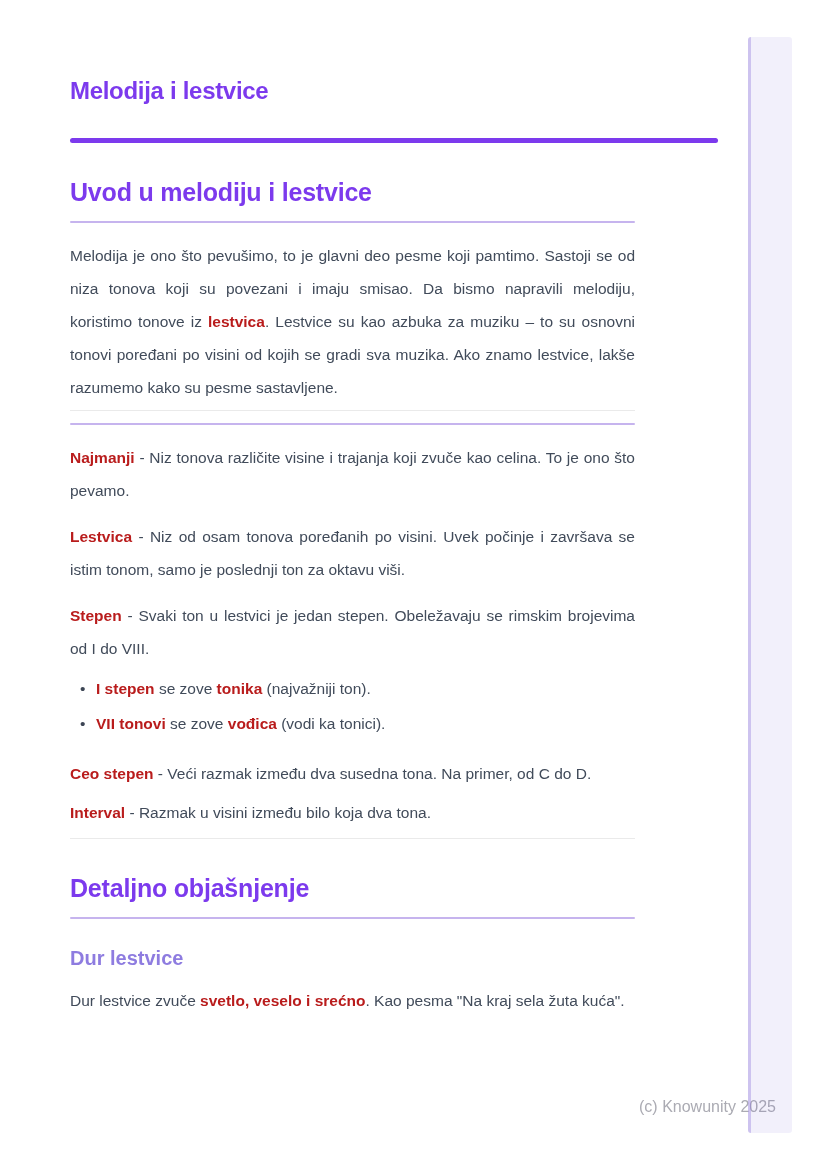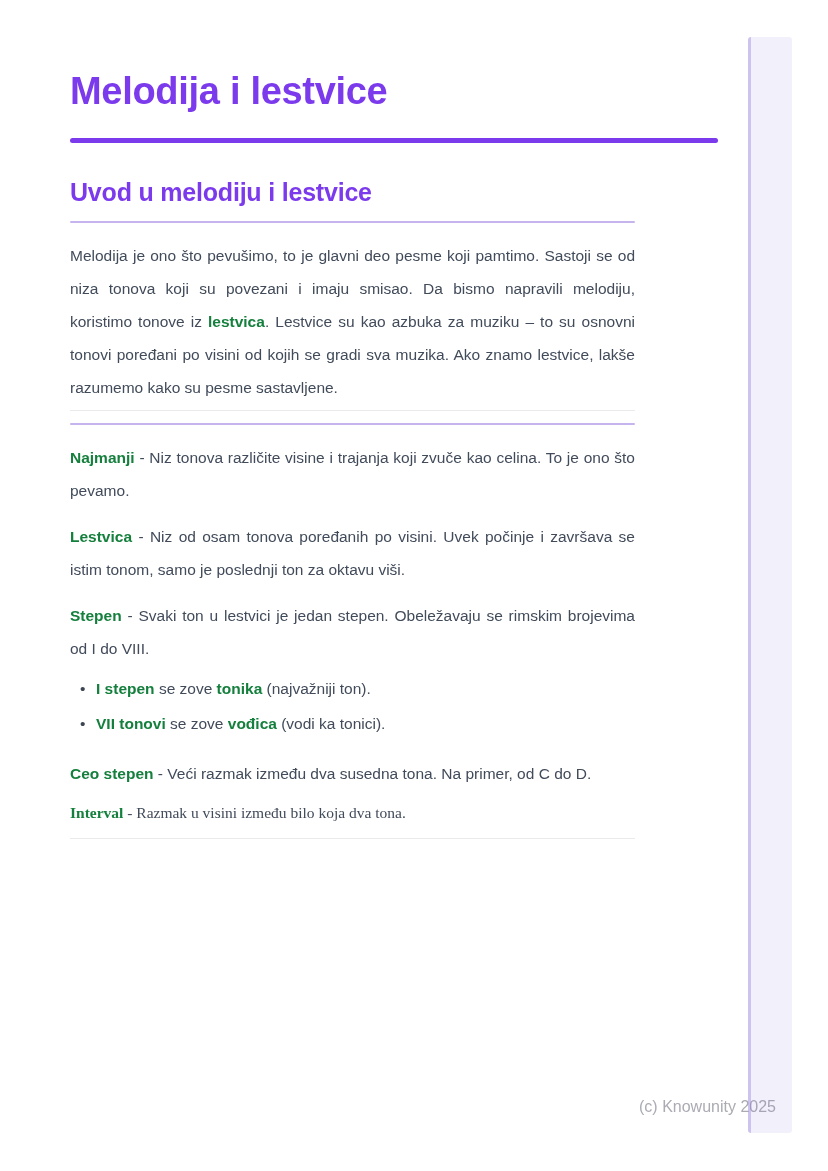--- a/index.html
+++ b/index.html
@@ -11,21 +11,21 @@
     font-family: "Liberation Sans", sans-serif;
     -webkit-font-smoothing: antialiased;
   }
   .page {
     position: absolute;
     left: 70px; top: 0;
     width: 648px;
   }
   h1 {
     margin: 70px 0 0 0;
-    font-size: 38px;
+    font-size: 24px;
     line-height: 42px;
     font-weight: 700;
     letter-spacing: -0.3px;
     color: #7C3AED;
   }
   .h1-rule {
     margin-top: 26px;
     width: 648px; height: 5px;
     background: #7C3AED;
     border-radius: 3px;
@@ -53,25 +53,25 @@
   }
   .body {
     width: 565px;
     margin: 16px 0 0 0;
     font-size: 15.5px;
     line-height: 33px;
     color: #414B5A;
     text-align: justify;
   }
   .mt1  { margin-top: 13px; }
-  .mt6  { margin-top: 6px; font-family: Liberation Serif, serif; }
+  .mt6  { margin-top: 6px; }
   .mt9  { margin-top: 17px; }
   .mt10 { margin-top: 10px; }
   .mt13 { margin-top: 13px; }
-  strong { font-weight: 700; color: #15803d; }
+  strong { font-weight: 700; color: #b91c1c; }
   .divider {
     width: 565px; height: 1px;
     background: #EAEAEA;
   }
   .divider-a { margin-top: 6px; }
   .divider-b { margin-top: 9px; }
   ul.degrees {
     margin: 7px 0 0 0;
     padding: 0;
     list-style: none;
@@ -135,18 +135,24 @@
       <li><span class="bullet-dot">•</span><strong>I stepen</strong><span> se zove </span><strong>tonika</strong><span> (najvažniji ton).</span></li>
       <li><span class="bullet-dot">•</span><strong>VII tonovi</strong><span> se zove </span><strong>vođica</strong><span> (vodi ka tonici).</span></li>
     </ul>
 
     <p class="body mt9"><strong>Ceo stepen</strong><span> - Veći razmak između dva susedna tona. Na primer, od C do D.</span></p>
     <p class="body mt6"><strong>Interval</strong><span> - Razmak u visini između bilo koja dva tona.</span></p>
   </section>
 
   <div class="divider divider-b"></div>
 
+  <section>
+    <h2>Detaljno objašnjenje</h2>
+    <div class="h2-rule"></div>
+    <h3>Dur lestvice</h3>
+    <p class="body mt13"><span>Dur lestvice zvuče </span><strong>svetlo, veselo i srećno</strong><span>. Kao pesma "Na kraj sela žuta kuća".</span></p>
+  </section>
 
 </div>
 
 <div class="watermark">(c) Knowunity 2025</div>
 
 <div class="scrollbar"></div>
 
 </body></html>

